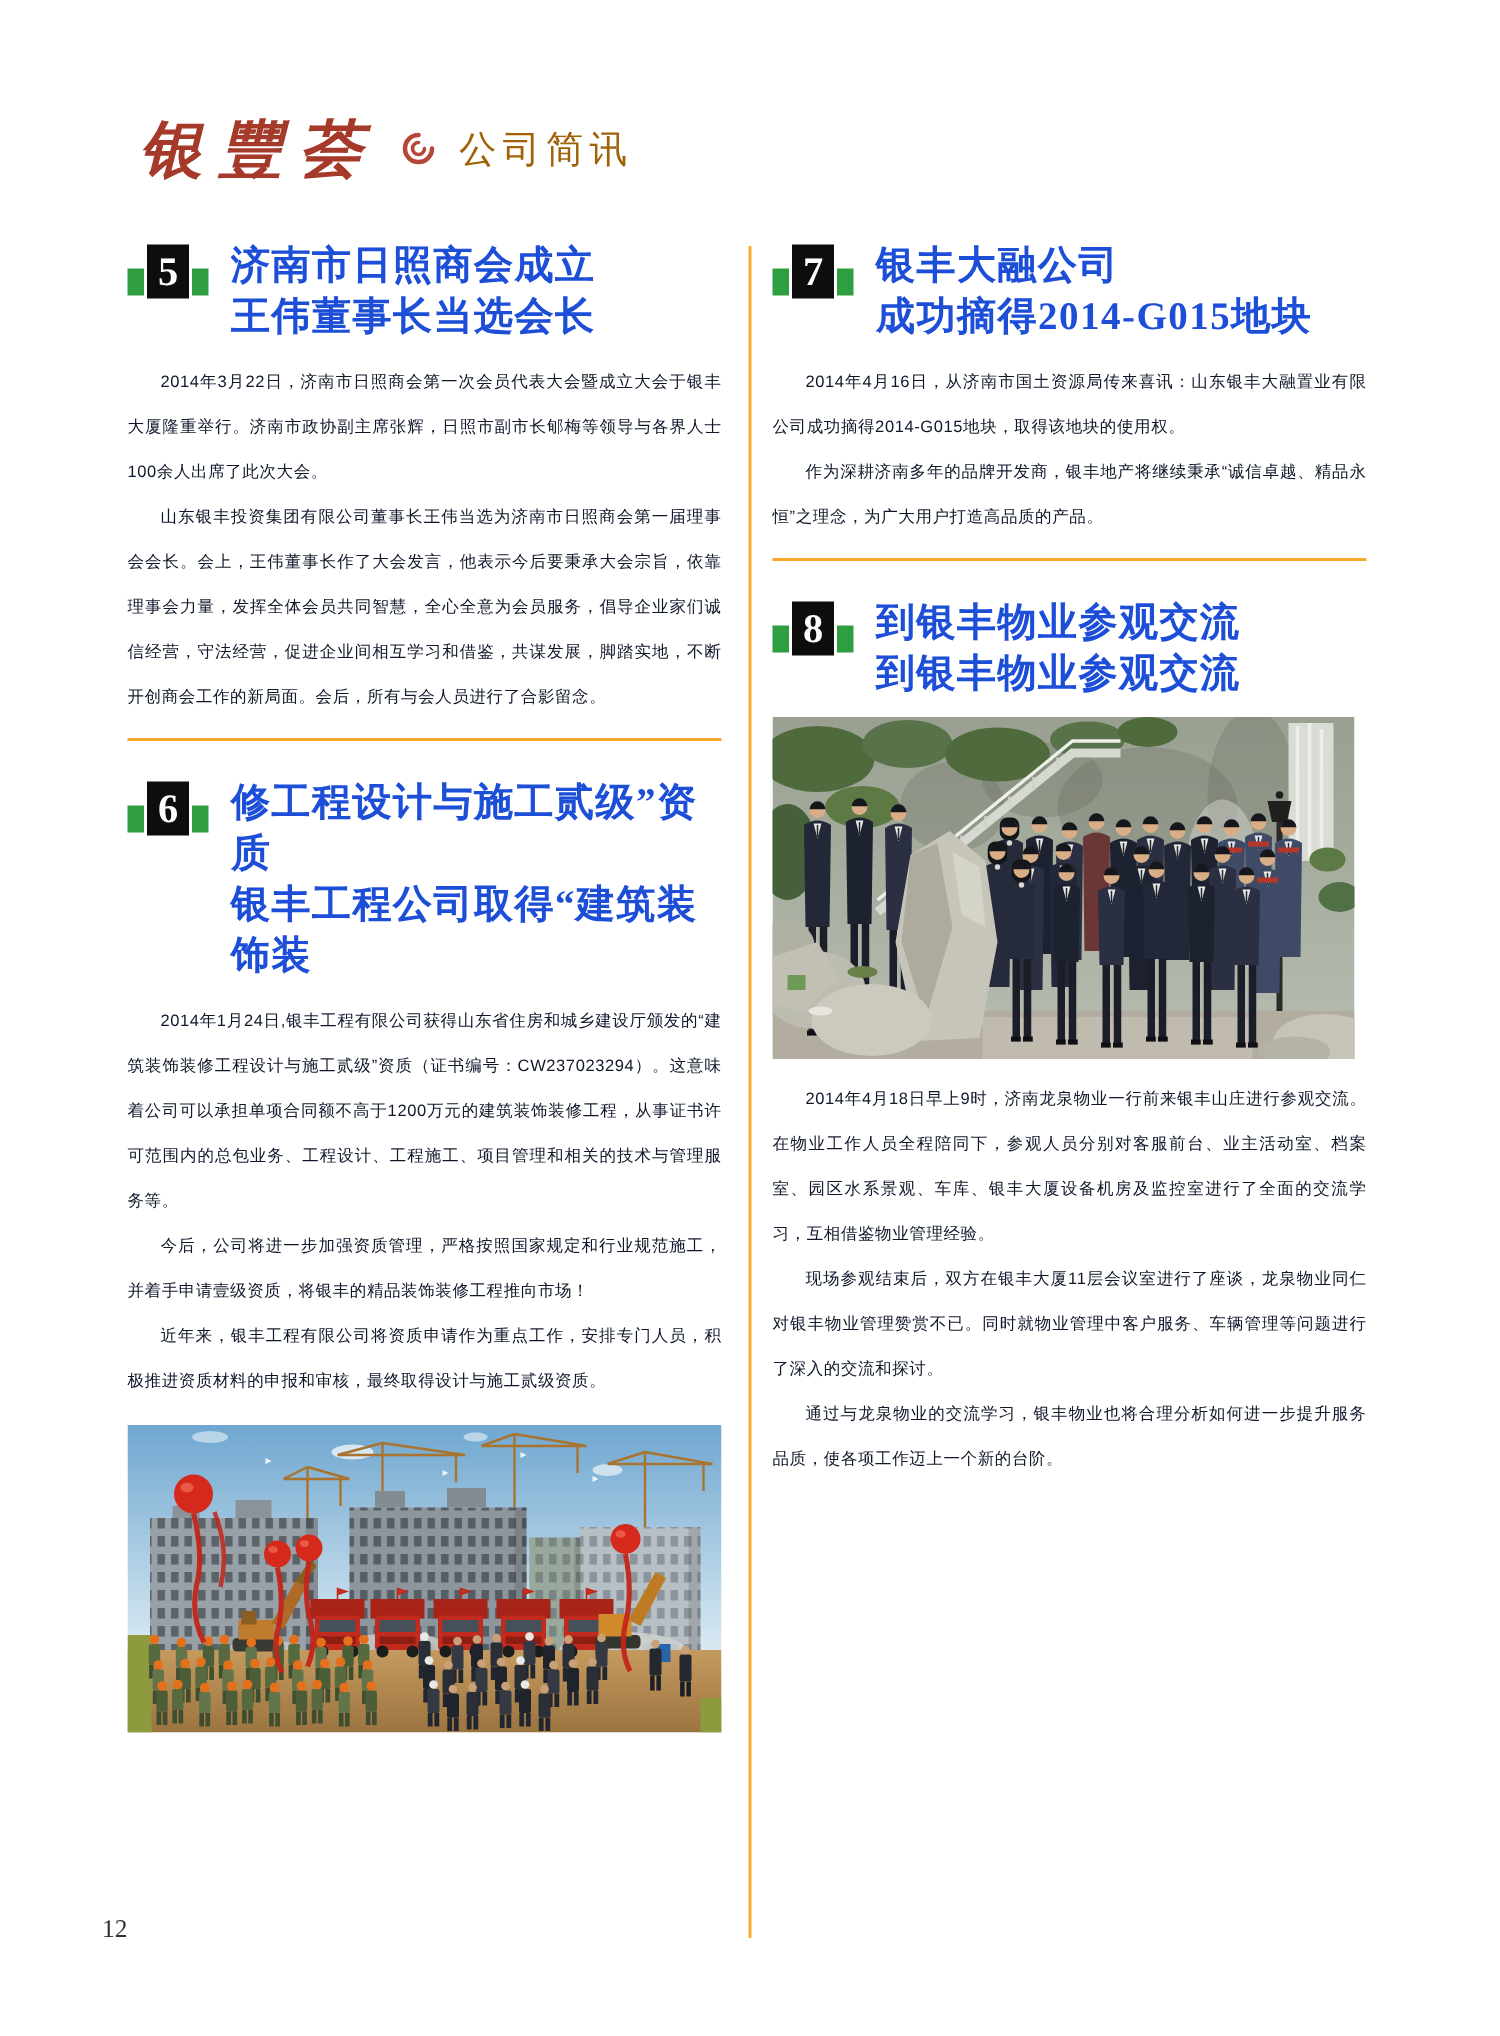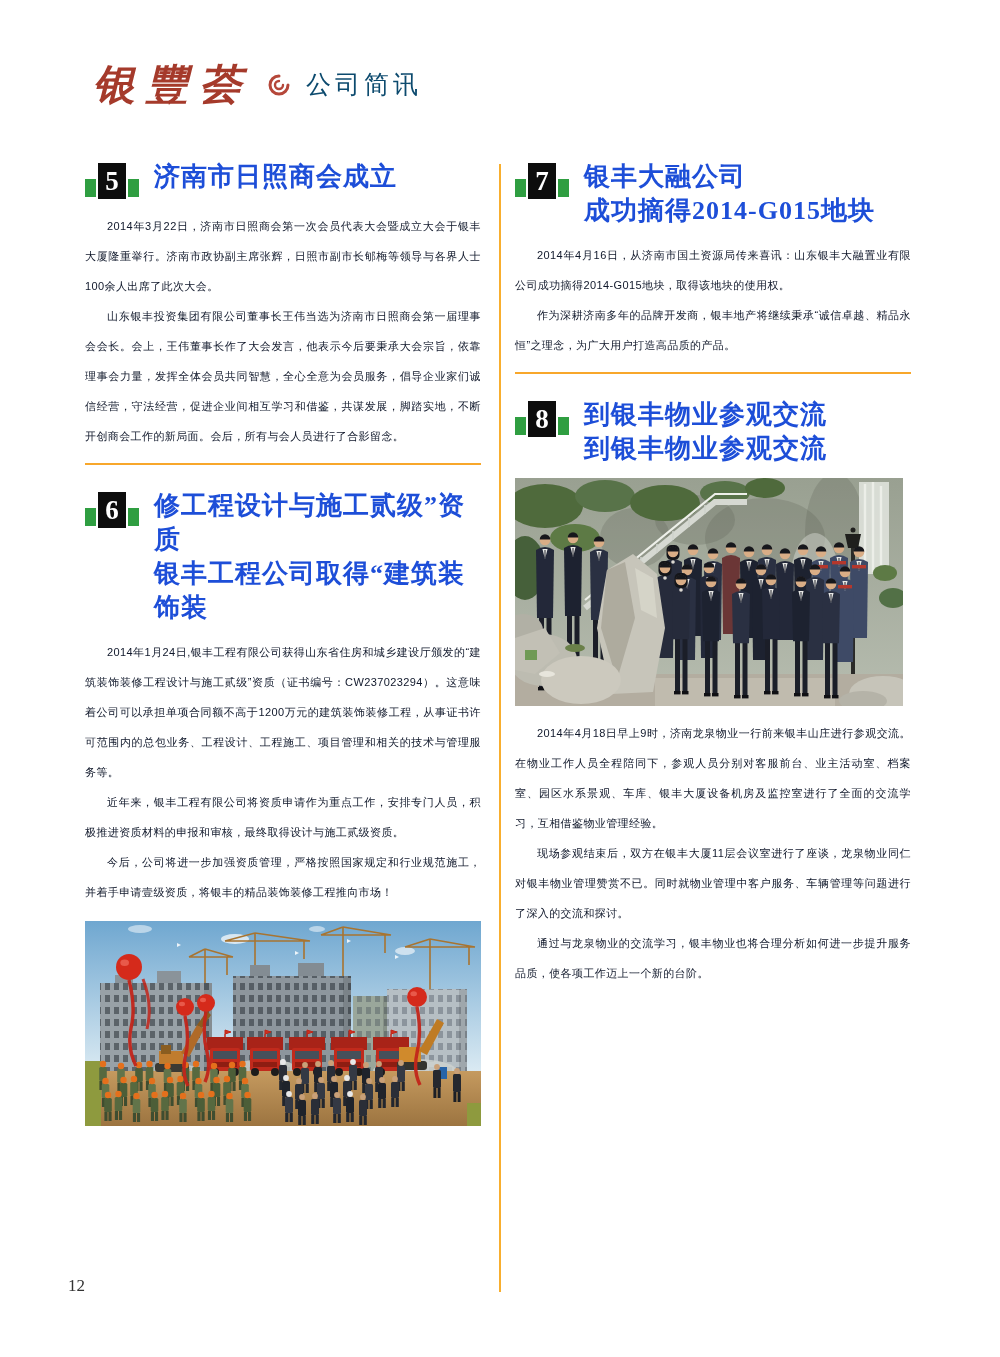--- a/index.html
+++ b/index.html
@@ -1,23 +1,23 @@
 <!DOCTYPE html>
 <html><head>
 <meta charset="utf-8">
 <style>
   html,body{margin:0;padding:0;background:#fff;}
   .page{position:relative;width:1000px;height:1357px;background:#ffffff;overflow:hidden;
         font-family:"Liberation Sans",sans-serif;}
   
-  .hdr{position:absolute;left:93px;top:64px;display:flex;align-items:flex-end;gap:15px;text-align:center;}
+  .hdr{position:absolute;left:93px;top:79px;display:flex;align-items:flex-end;gap:15px;text-align:center;}
   .logo{font-family:"DejaVu Serif",serif;font-style:italic;font-weight:bold;font-size:42px;
         line-height:1;color:#a53a2b;letter-spacing:11px;}
   .swirl{margin-bottom:5px;}
-  .sectionlbl{font-size:25px;color:#0c4a6e;letter-spacing:4px;margin-bottom:5px;}
+  .sectionlbl{font-size:25px;color:#a16207;letter-spacing:4px;margin-bottom:5px;}
   
   .col{position:absolute;top:160px;width:396px;}
   .col-left{left:85px;}
   .col-right{left:515px;}
   .vdiv{position:absolute;left:499px;top:164px;width:2px;height:1128px;background:#f8ae2e;}
   
   .art-header{display:flex;gap:15px;margin-bottom:12px;}
   .badge{display:flex;align-items:flex-end;gap:2px;height:36px;margin-top:3px;flex:0 0 auto;}
   .badge-bar{width:11px;height:18px;background:#2f9e41;margin-bottom:2px;}
   .badge-num{width:28px;height:36px;background:#0d0d0d;color:#fff;font-weight:bold;font-size:27px;
@@ -57,20 +57,21 @@
   <div class="col col-left">
 
     <div class="art-header">
       <div class="badge">
         <div class="badge-bar"></div>
         <div class="badge-num">5</div>
         <div class="badge-bar"></div>
       </div>
       <div class="art-title">
         <div>济南市日照商会成立</div>
+        <div>王伟董事长当选会长</div>
       </div>
     </div>
     <div class="art-body">
       <p>2014年3月22日，济南市日照商会第一次会员代表大会暨成立大会于银丰大厦隆重举行。济南市政协副主席张辉，日照市副市长郇梅等领导与各界人士100余人出席了此次大会。</p>
       <p>山东银丰投资集团有限公司董事长王伟当选为济南市日照商会第一届理事会会长。会上，王伟董事长作了大会发言，他表示今后要秉承大会宗旨，依靠理事会力量，发挥全体会员共同智慧，全心全意为会员服务，倡导企业家们诚信经营，守法经营，促进企业间相互学习和借鉴，共谋发展，脚踏实地，不断开创商会工作的新局面。会后，所有与会人员进行了合影留念。</p>
     </div>
 
     <div class="sep"></div>
 
     <div class="art-header">
@@ -79,22 +80,22 @@
         <div class="badge-num">6</div>
         <div class="badge-bar"></div>
       </div>
       <div class="art-title">
         <div>修工程设计与施工贰级”资质</div>
         <div>银丰工程公司取得“建筑装饰装</div>
       </div>
     </div>
     <div class="art-body">
       <p>2014年1月24日,银丰工程有限公司获得山东省住房和城乡建设厅颁发的“建筑装饰装修工程设计与施工贰级”资质（证书编号：CW237023294）。这意味着公司可以承担单项合同额不高于1200万元的建筑装饰装修工程，从事证书许可范围内的总包业务、工程设计、工程施工、项目管理和相关的技术与管理服务等。</p>
+      <p>今后，公司将进一步加强资质管理，严格按照国家规定和行业规范施工，并着手申请壹级资质，将银丰的精品装饰装修工程推向市场！</p>
       <p>近年来，银丰工程有限公司将资质申请作为重点工作，安排专门人员，积极推进资质材料的申报和审核，最终取得设计与施工贰级资质。</p>
-      <p>今后，公司将进一步加强资质管理，严格按照国家规定和行业规范施工，并着手申请壹级资质，将银丰的精品装饰装修工程推向市场！</p>
     </div>
 
     <div class="photo" id="photo-construction">
         <svg width="396" height="205" viewBox="0 0 396 205">
           <defs>
             <linearGradient id="skyG" x1="0" y1="0" x2="0" y2="1">
               <stop offset="0%" stop-color="#6fa7d0"></stop>
               <stop offset="100%" stop-color="#dcebf3"></stop>
             </linearGradient>
             <linearGradient id="gndG" x1="0" y1="0" x2="0" y2="1">

